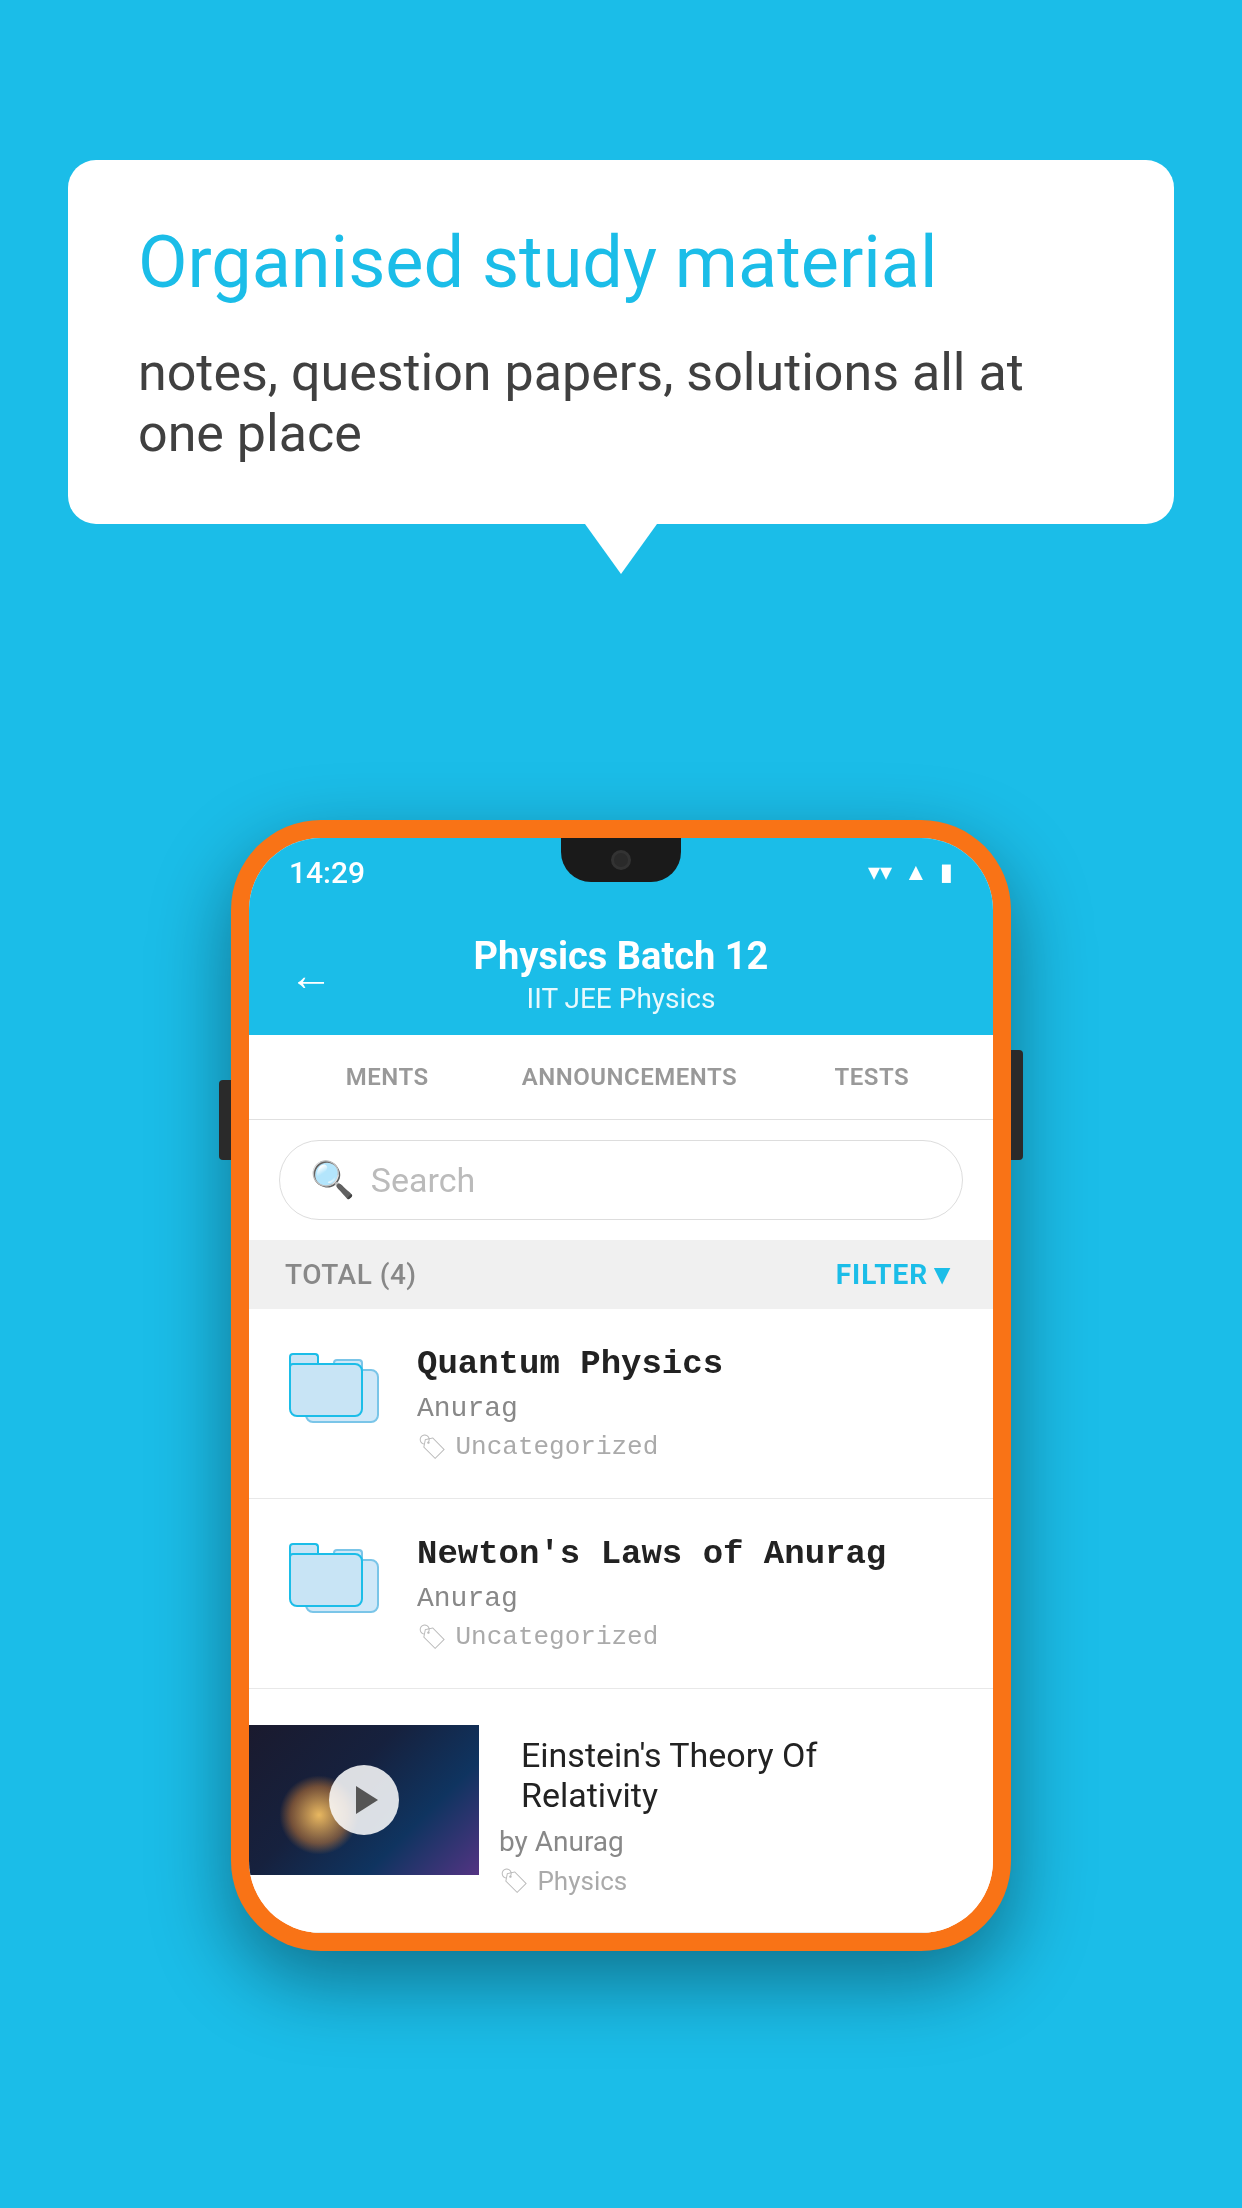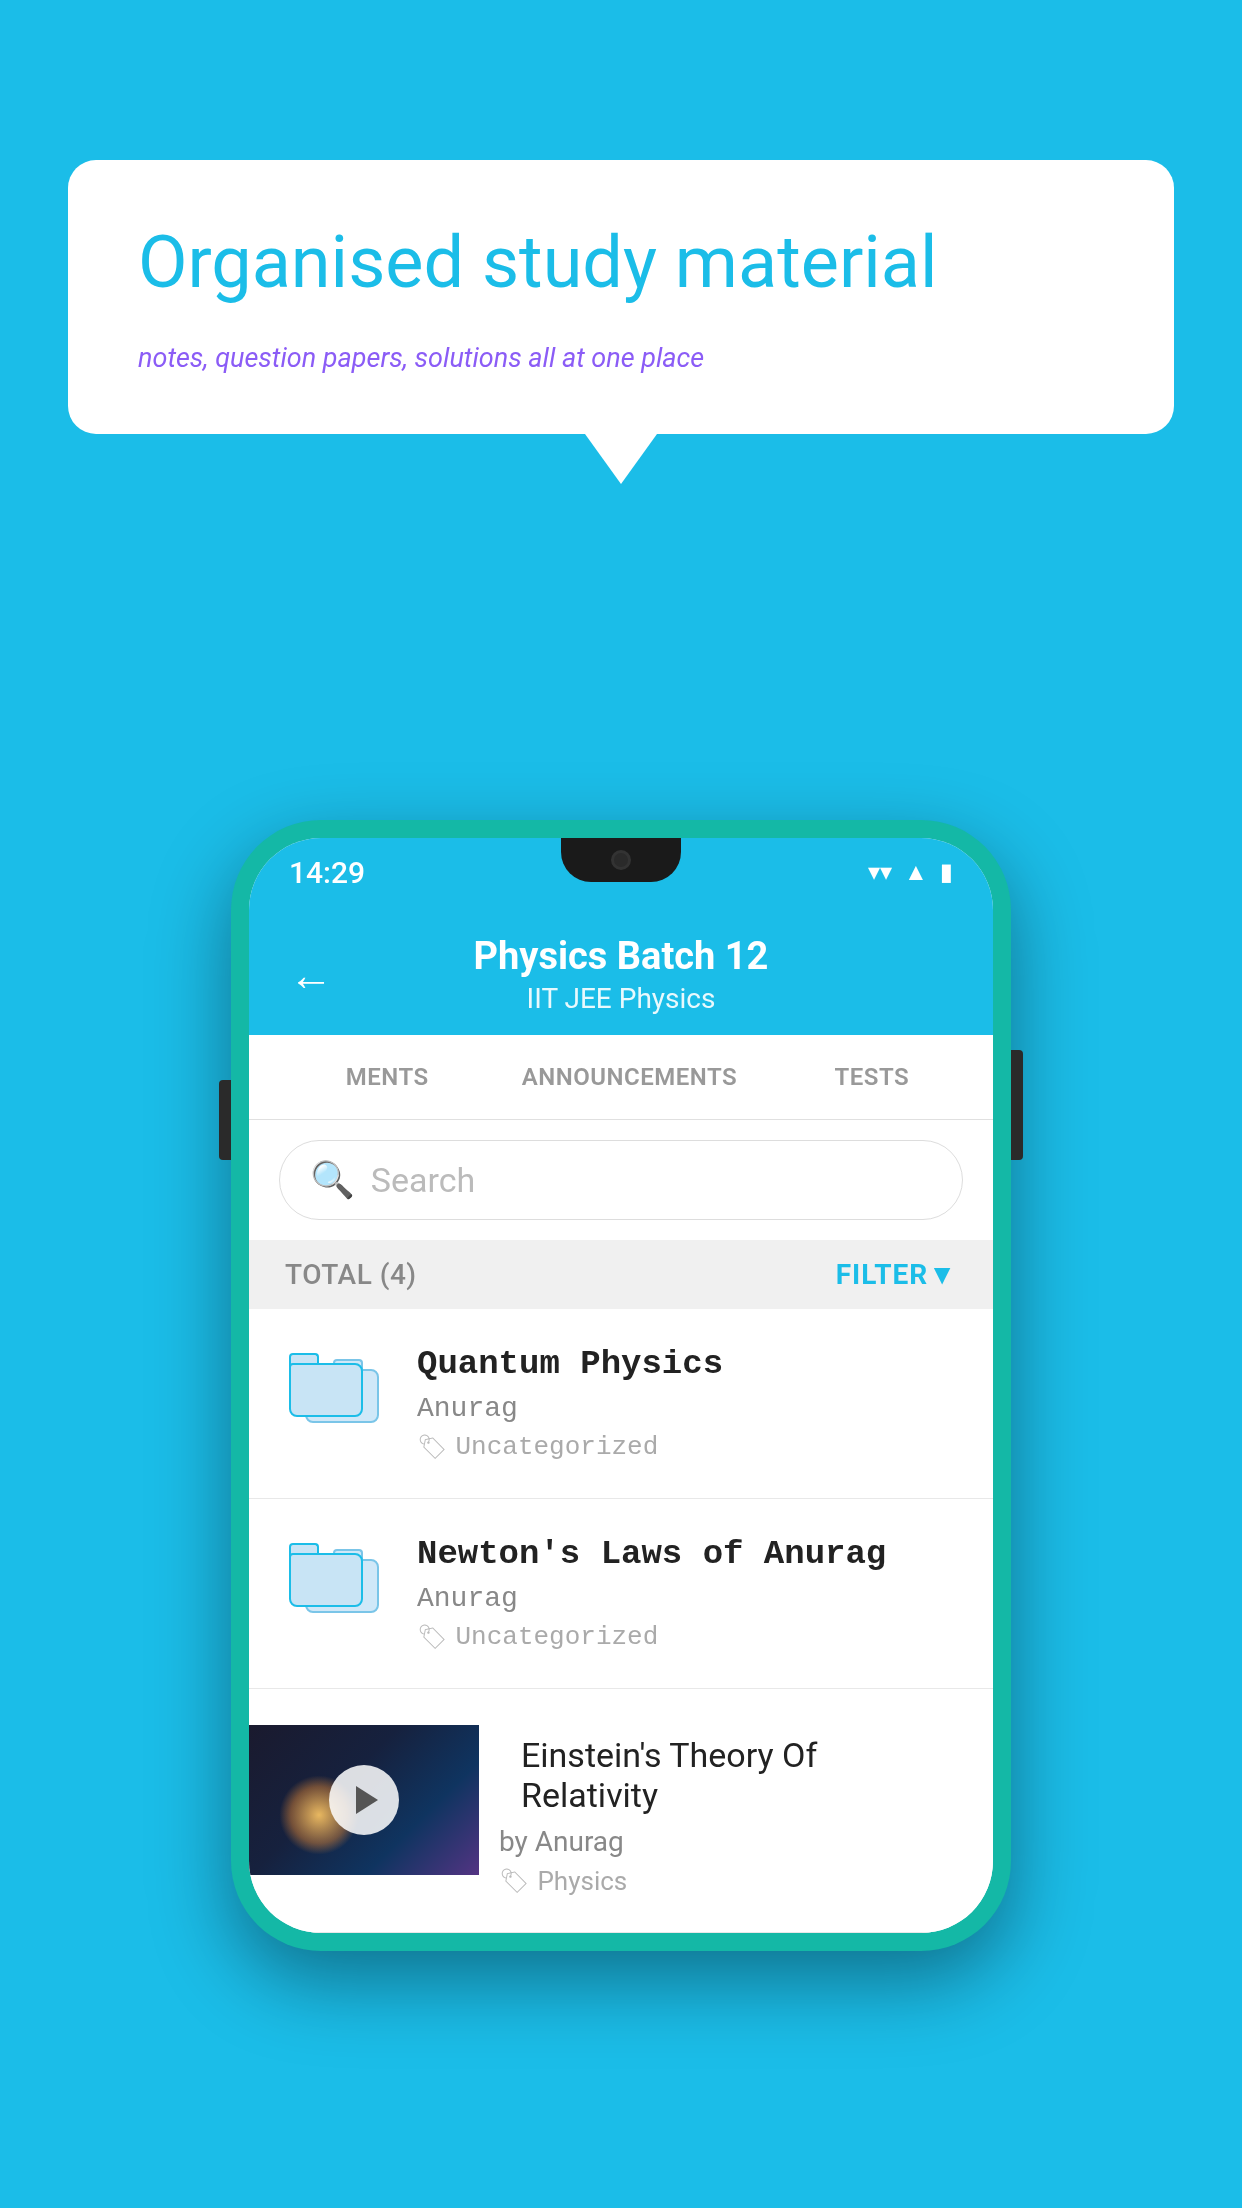--- a/index.html
+++ b/index.html
@@ -33,45 +33,44 @@
 
     .speech-bubble-title {
       color: #1bbde8;
       font-size: 72px;
       font-weight: 400;
       line-height: 1.2;
       margin-bottom: 36px;
     }
 
     .speech-bubble-subtitle {
-      color: #8b5cf6;
-      font-size: 27px;
+      color: #404040;
+      font-size: 52px;
       font-weight: 400;
-      font-style: italic;
     }
 
     .speech-bubble-arrow {
       width: 0;
       height: 0;
       border-left: 36px solid transparent;
       border-right: 36px solid transparent;
       border-top: 50px solid white;
     }
 
     
     .phone-wrapper {
       position: absolute;
       top: 820px;
       left: 50%;
       transform: translateX(-50%);
       width: 780px;
     }
 
     .phone-outer {
-      background: #14b8a6;
+      background: #f97316;
       border-radius: 90px;
       padding: 18px;
       width: 780px;
       box-shadow: 0 30px 80px rgba(0,0,0,0.4);
       position: relative;
     }
 
     
     .phone-outer::before {
       content: '';

